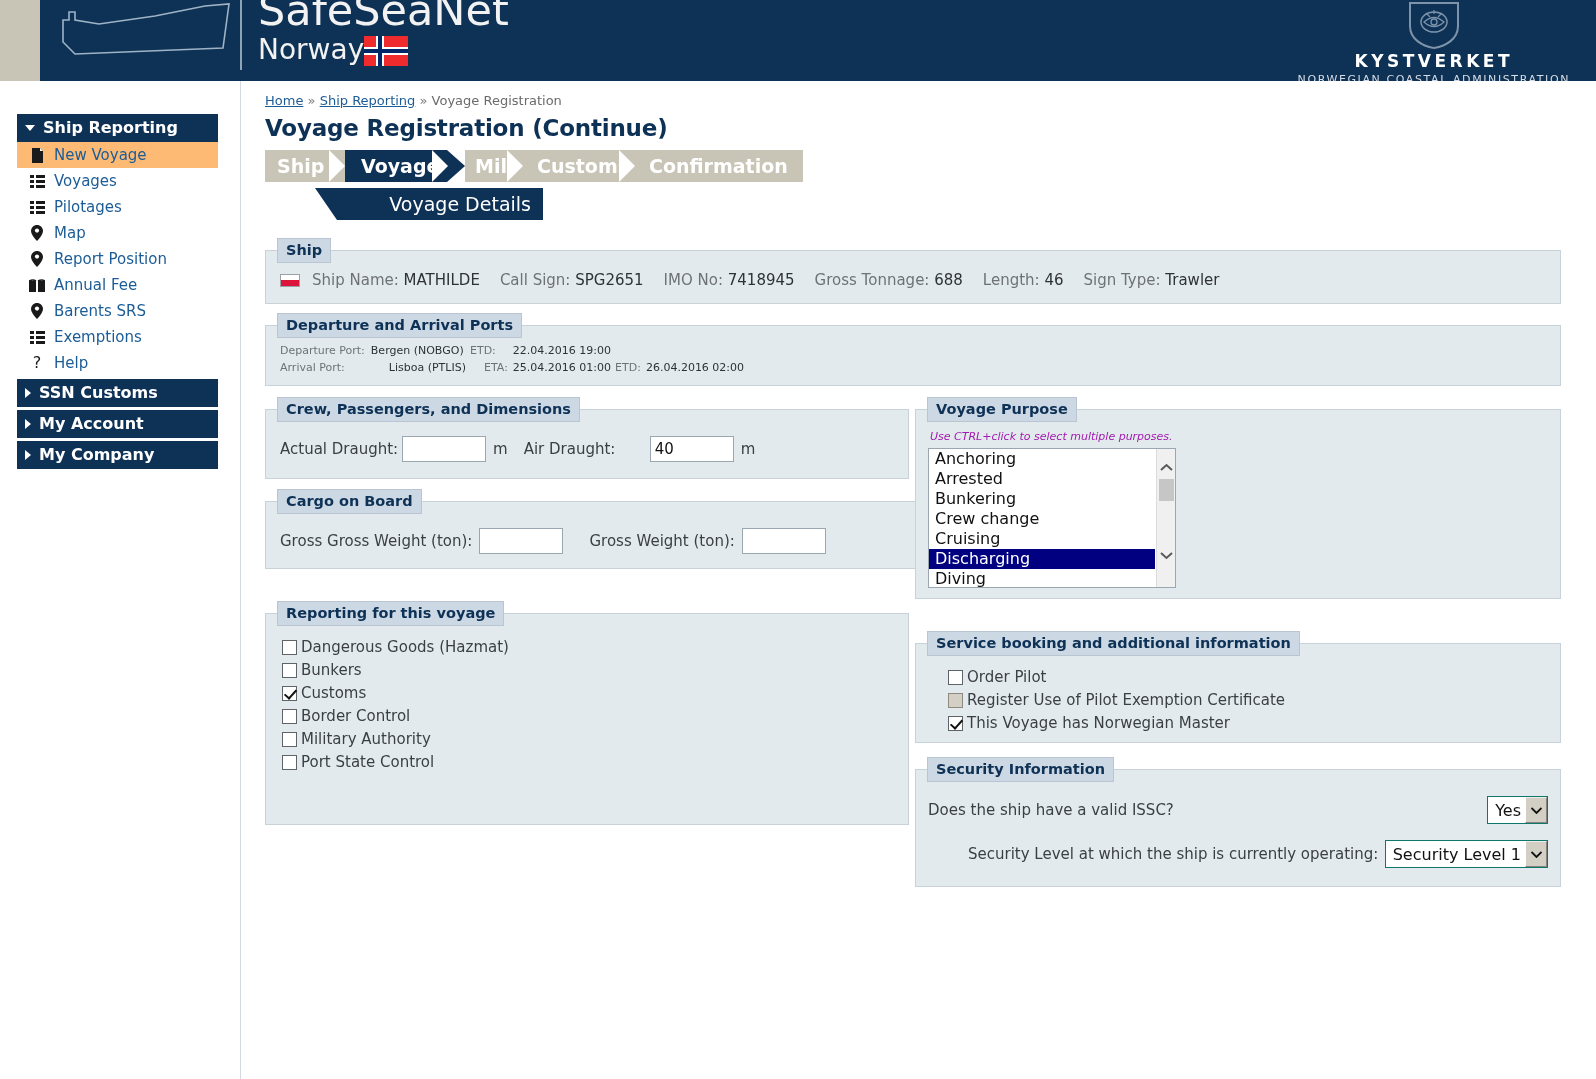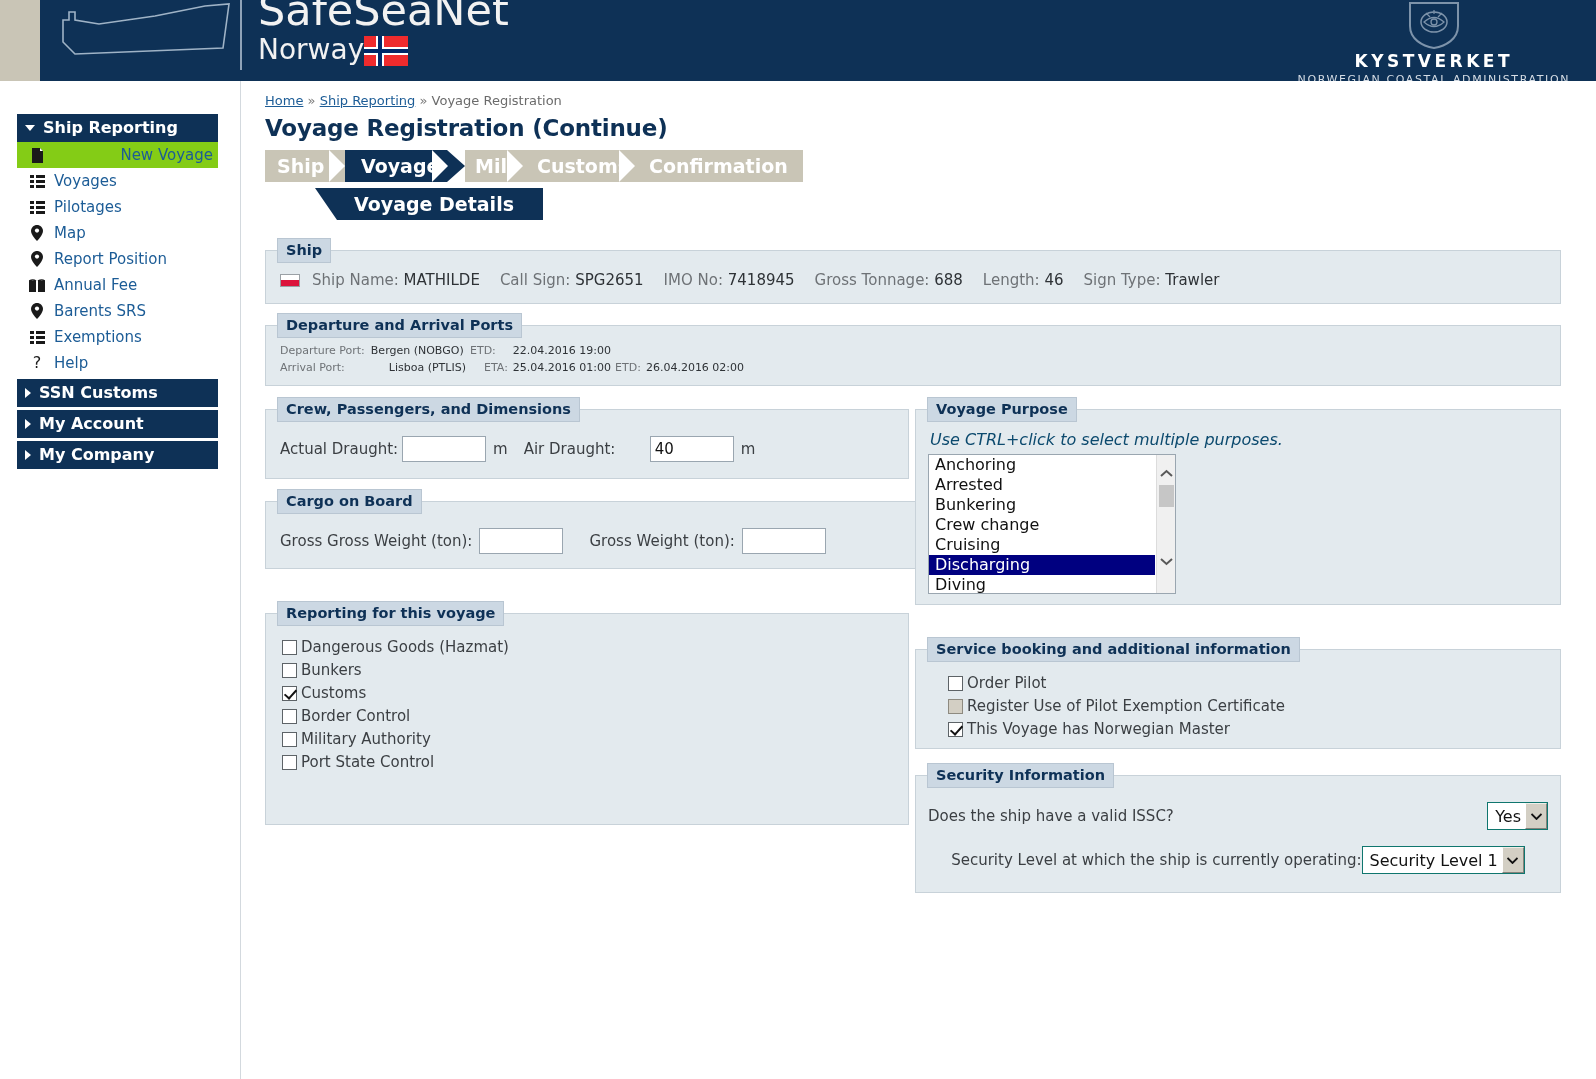--- a/index.html
+++ b/index.html
@@ -113,21 +113,21 @@
   .nav-item {
     display: flex; align-items: center; gap: 9px;
     padding: 4px 5px 4px 12px;
     font-size: 15px;
     color: #1c5c96;
     text-decoration: none;
     line-height: 18px;
     cursor: pointer;
   }
   .nav-item .label { text-decoration: none; color: #1c5c96; }
-  .nav-item.active { background: #84cc16; justify-content: space-between; }
+  .nav-item.active { background: #fdba74; }
   .nav-ico { width: 16px; height: 16px; flex: 0 0 16px; display:inline-flex; align-items:center; justify-content:center; }
 
   
   .content { position: absolute; left: 265px; top: 12px; width: 1310px; }
   .breadcrumb { font-size: 13px; color: #6b6b6b; margin-bottom: 7px; }
   .breadcrumb a { color: #1c5c96; text-decoration: underline; }
   .breadcrumb .sep { color: #7a7a7a; }
   h1.page-title {
     font-size: 23px; font-weight: bold; color: #0e3156;
     margin: 0 0 9px 0; letter-spacing: -0.2px;
@@ -153,22 +153,22 @@
   .wz-arrow-in {
     position: absolute; top: 0;
     width: 0; height: 0;
     border-top: 16px solid transparent;
     border-bottom: 16px solid transparent;
   }
   .subtab {
     position: relative; margin-top: 6px; margin-left: 72px;
     width: 206px; height: 32px;
     background: #0e3156;
-    color: #ffffff; font-size: 19px; font-weight: bold;
-    display: flex; align-items: center; justify-content: center;
+    color: #ffffff; font-size: 19px; font-weight: normal;
+    display: flex; align-items: center; justify-content: flex-end;
     padding-right: 12px;
   }
   .subtab:before {
     content:''; position: absolute; left: -22px; top: 0;
     width:0;height:0;
     border-top: 32px solid #0e3156;
     border-left: 22px solid transparent;
   }
 
   
@@ -215,21 +215,21 @@
     border: 1px solid #9aa6b0;
     background: #ffffff;
     font-family: "DejaVu Sans", "Liberation Sans", sans-serif;
     font-size: 15px;
     color: #111;
     padding: 2px 4px;
     height: 26px;
   }
 
   
-  .hint { font-size: 16px; font-style: italic; color: #0c4a6e; margin: 0 0 5px 2px; }
+  .hint { font-size: 11px; font-style: italic; color: #a21caf; margin: 0 0 5px 2px; }
   .listbox {
     position: relative;
     width: 248px; height: 140px;
     border: 1px solid #9aa6b0;
     background: #ffffff;
     overflow: hidden;
   }
   .lb-items { position: absolute; left:0; top:0; right: 20px; }
   .lb-item {
     font-size: 16px; color: #111; line-height: 20px;
@@ -675,21 +675,21 @@
               <span class="fld-label">Does the ship have a valid ISSC?</span>
               <span class="sel-wrap">
                 <span class="sel-val">Yes</span>
                 <span class="sel-btn">
                   <svg width="11" height="7" viewBox="0 0 11 7">
                       <path d="M0.5 1 L5.5 6 L10.5 1" fill="none" stroke="#111" stroke-width="1.8"></path>
                     </svg>
                 </span>
               </span>
             </div>
-            <div class="fld-row" style="justify-content:center; margin-bottom:2px;">
+            <div class="fld-row" style="justify-content:space-between; margin-bottom:2px;margin-left:40px;">
               <span class="fld-label">Security Level at which the ship is currently operating:</span>
               <span class="sel-wrap">
                 <span class="sel-val">Security Level 1</span>
                 <span class="sel-btn">
                   <svg width="11" height="7" viewBox="0 0 11 7">
                       <path d="M0.5 1 L5.5 6 L10.5 1" fill="none" stroke="#111" stroke-width="1.8"></path>
                     </svg>
                 </span>
               </span>
             </div>

